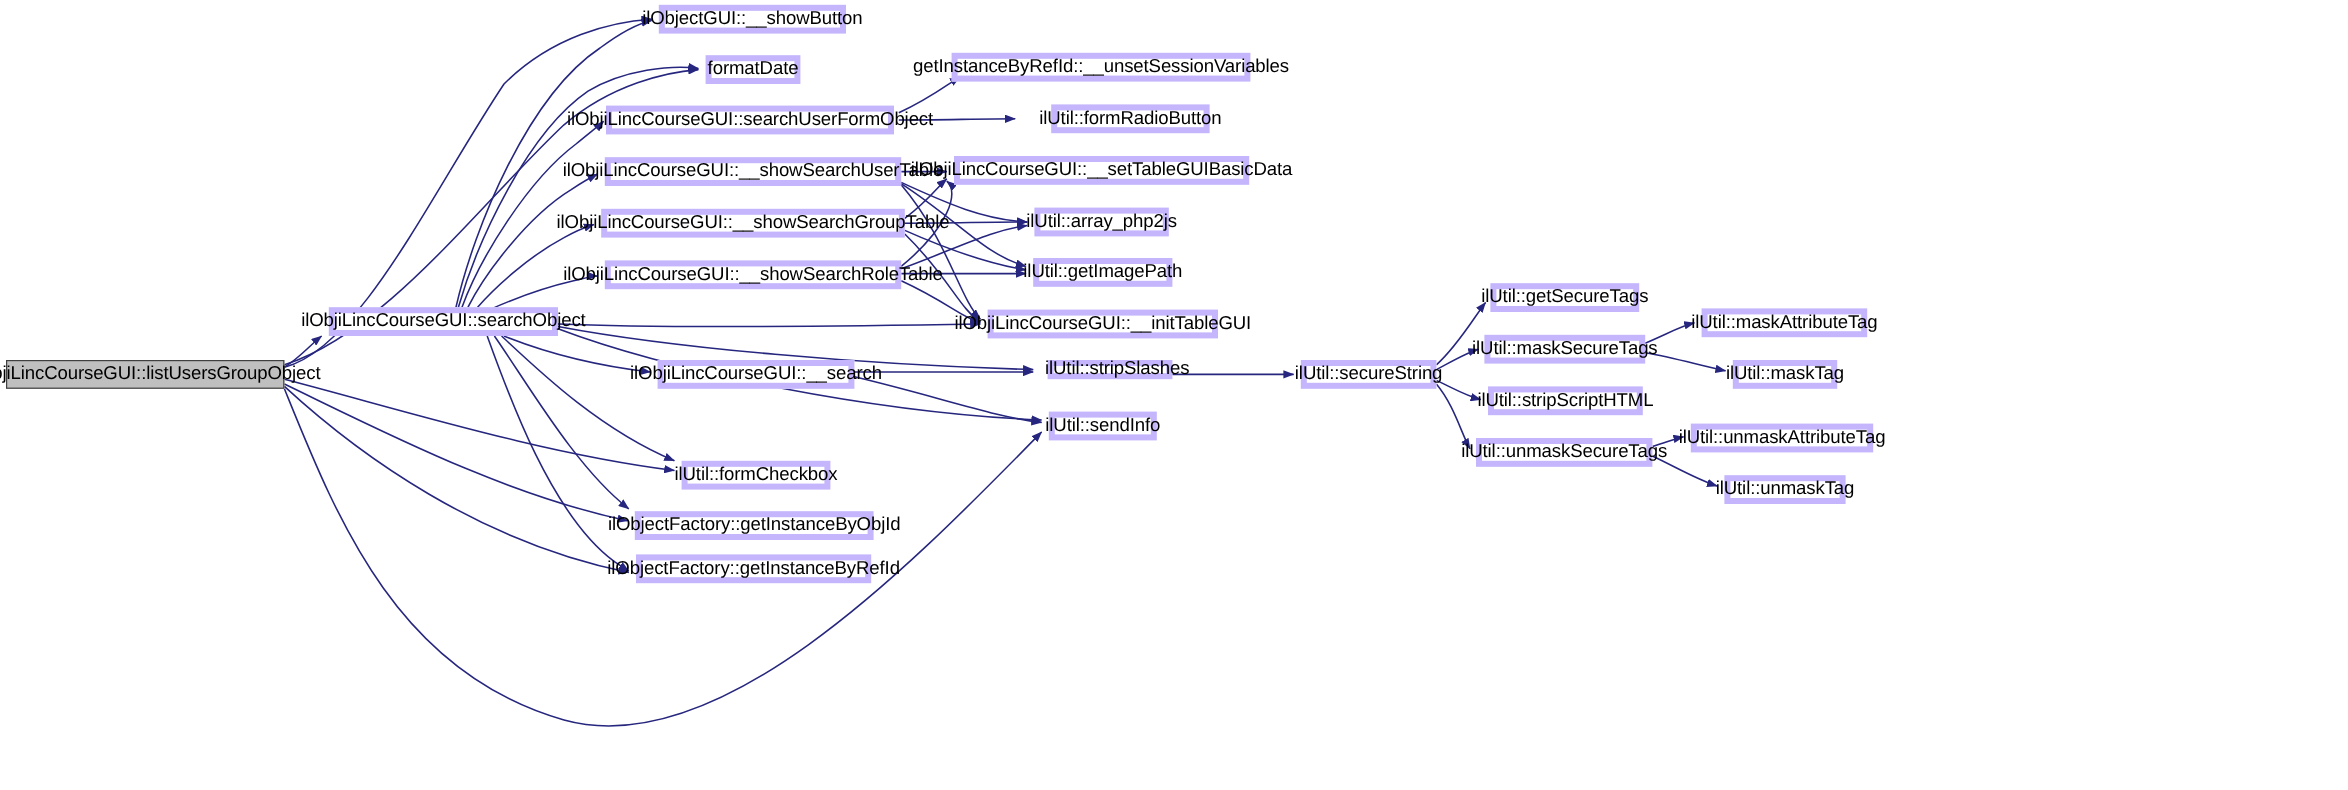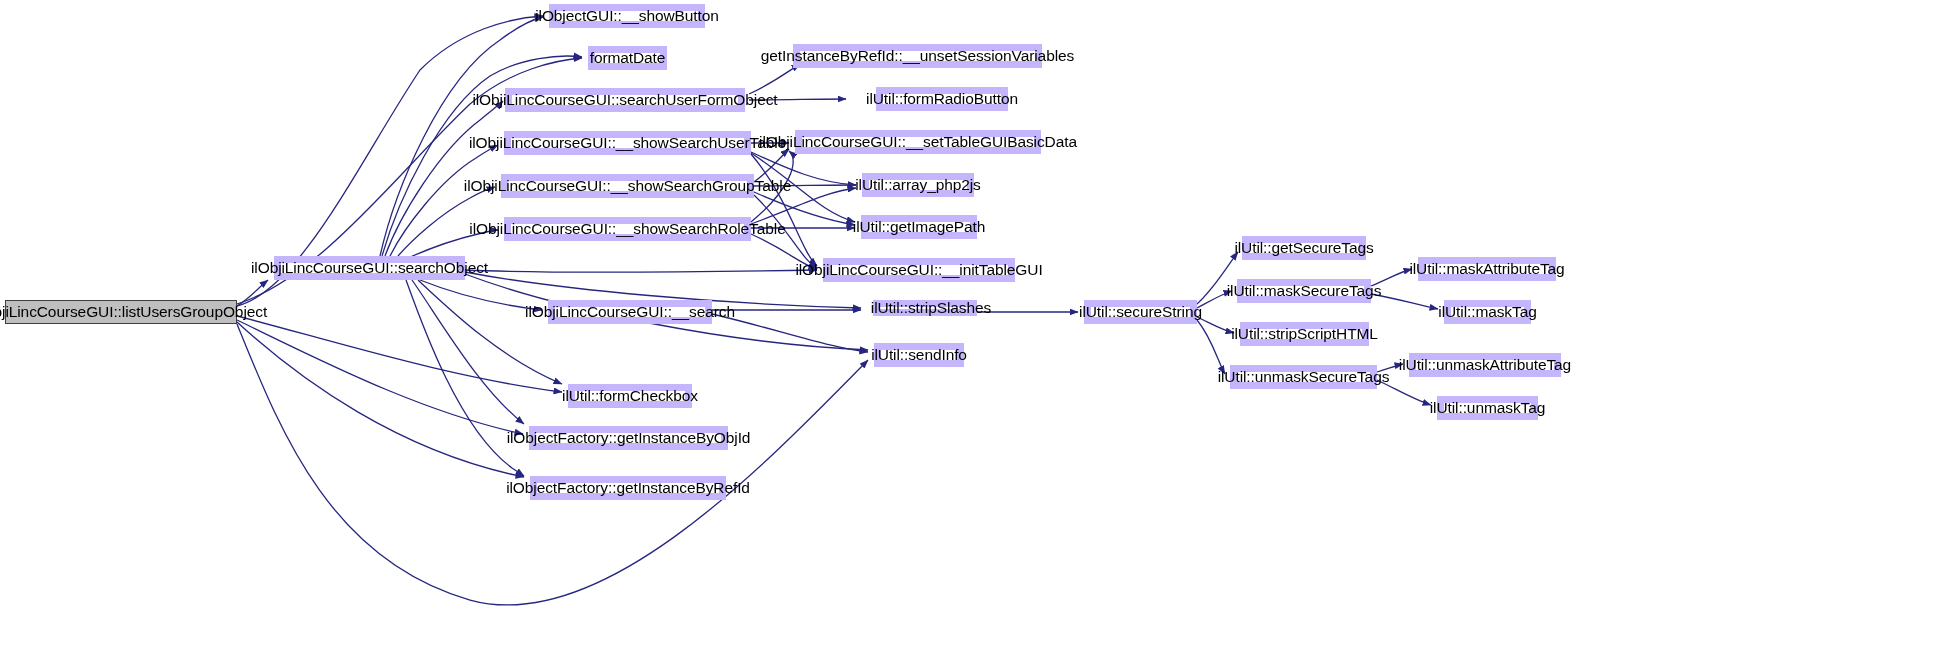--- a/index.html
+++ b/index.html
@@ -20,21 +20,21 @@
     position: absolute;
     left: 0;
     top: 0;
     width: 1957px;
     height: 658px;
     pointer-events: none;
   }
   .node {
     position: absolute;
     box-sizing: border-box;
-    border: 7px solid #c4b5fd;
+    border: 5px solid #c4b5fd;
     background: #ffffff;
     color: #000000;
     font-size: 15.5px;
     line-height: 1;
     display: flex;
     align-items: center;
     justify-content: center;
     white-space: nowrap;
     letter-spacing: -0.1px;
     z-index: 5;
@@ -135,21 +135,21 @@
       </div>
       <div class="node" style="left: 548px; top: 300px; width: 164px; height: 24px;">
         <span class="node-label">ilObjiLincCourseGUI::__search</span>
       </div>
       <div class="node" style="left: 568px; top: 384px; width: 124px; height: 24px;">
         <span class="node-label">ilUtil::formCheckbox</span>
       </div>
       <div class="node" style="left: 529px; top: 426px; width: 199px; height: 24px;">
         <span class="node-label">ilObjectFactory::getInstanceByObjId</span>
       </div>
-      <div class="node" style="left: 530px; top: 476px; width: 196px; height: 24px; text-align: center;">
+      <div class="node" style="left: 530px; top: 462px; width: 196px; height: 24px; text-align: center;">
         <span class="node-label">ilObjectFactory::getInstanceByRefId</span>
       </div>
       <div class="node" style="left: 793px; top: 44px; width: 249px; height: 24px;">
         <span class="node-label">getInstanceByRefId::__unsetSessionVariables</span>
       </div>
       <div class="node" style="left: 852px; top: 87px; width: 132px; height: 24px; margin-left: 24px;">
         <span class="node-label">ilUtil::formRadioButton</span>
       </div>
       <div class="node" style="left: 795px; top: 130px; width: 246px; height: 24px;">
         <span class="node-label">ilObjiLincCourseGUI::__setTableGUIBasicData</span>

